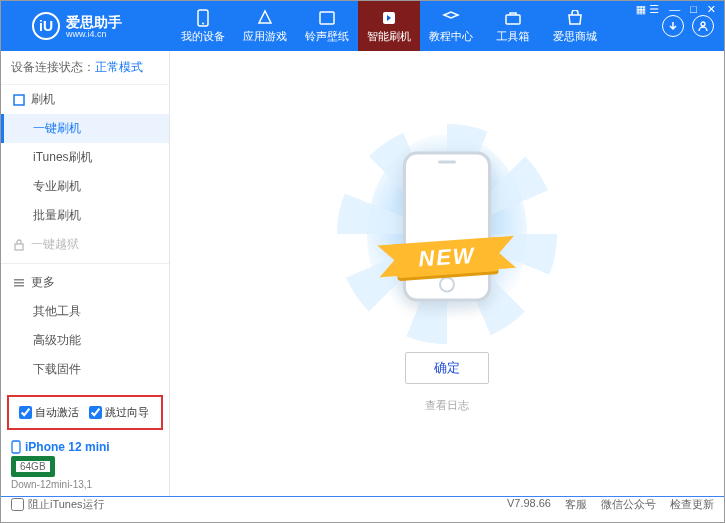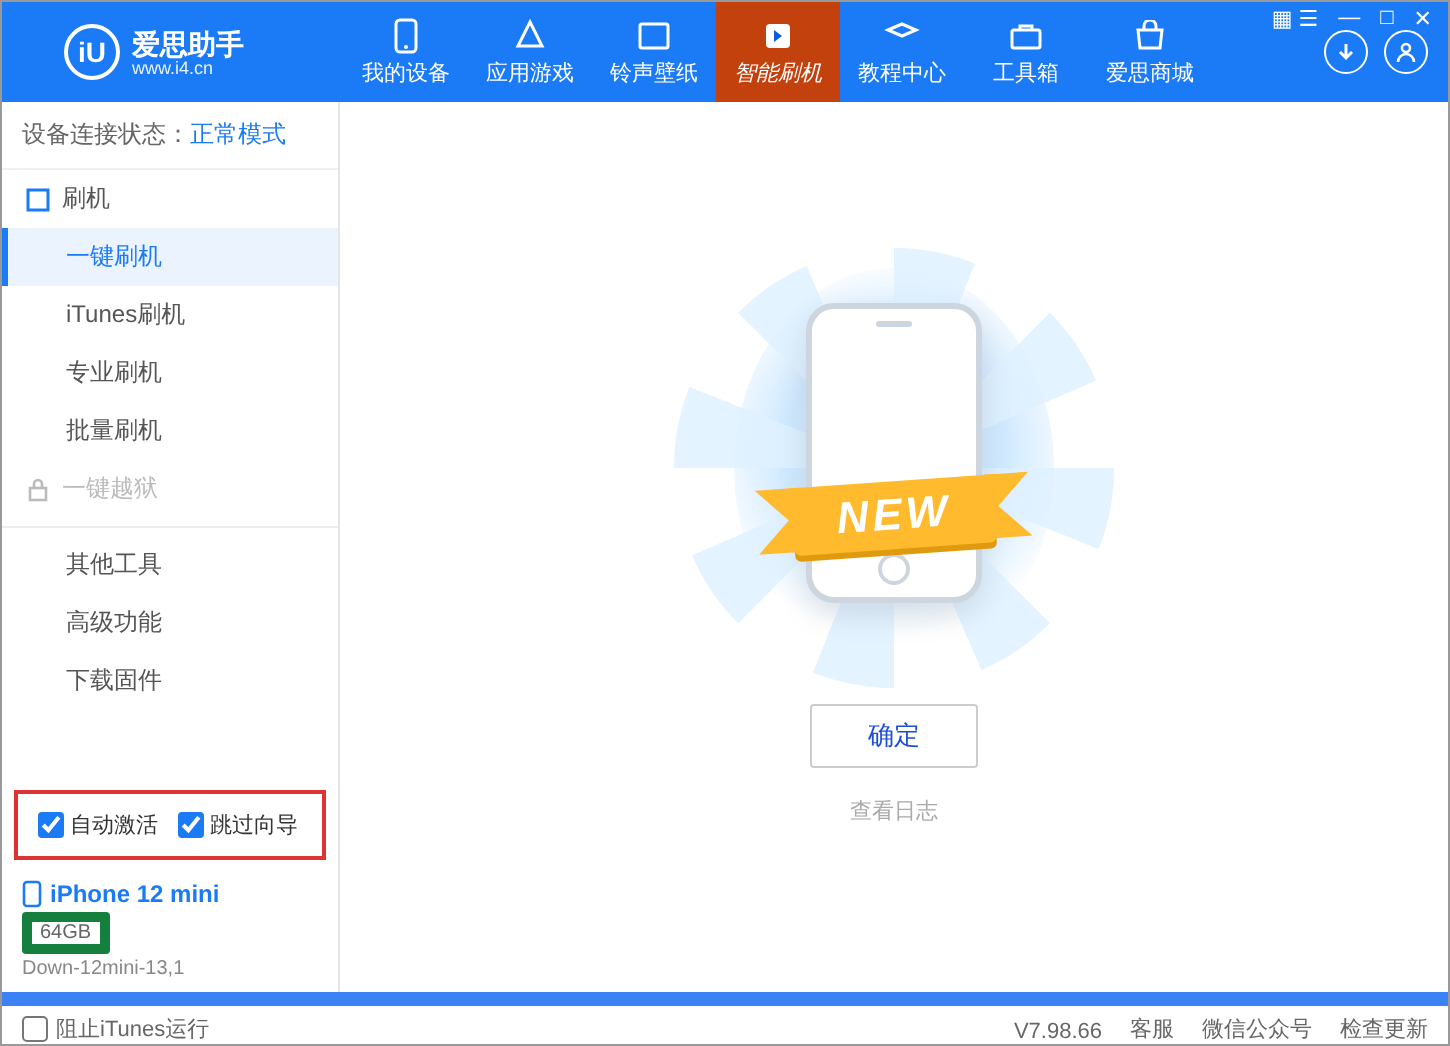--- a/index.html
+++ b/index.html
@@ -6,21 +6,21 @@
 body { background: #fff; }
 .window { width: 725px; height: 523px; border: 1px solid #999; display: flex; flex-direction: column; background: #fff; position: relative; }
 .titlebar { height: 50px; background: #1b7af5; display: flex; align-items: center; color: #fff; padding: 0 0 0 12px; }
 .logo-area { display: flex; align-items: flex-end; gap: 6px; width: 140px; margin-left: 19px; }
 .logo-circle { width: 28px; height: 28px; border: 2px solid #fff; border-radius: 50%; display: flex; align-items: center; justify-content: center; font-weight: bold; font-size: 14px; }
 .logo-text { display: flex; flex-direction: column; line-height: 1.1; }
 .logo-name { font-size: 14px; font-weight: bold; }
 .logo-url { font-size: 9px; opacity: 0.9; }
 .nav { display: flex; height: 100%; flex: 1; }
 .nav-item { width: 62px; display: flex; flex-direction: column; align-items: center; justify-content: center; gap: 2px; font-size: 11px; cursor: pointer; }
-.nav-item.active { background: #c2410c; font-style: italic; }
+.nav-item.active { background: #7f1d1d; }
 .nav-icon { width: 18px; height: 18px; display: flex; align-items: center; justify-content: center; }
 .title-right { display: flex; align-items: center; gap: 8px; padding-right: 10px; }
 .circle-btn { width: 22px; height: 22px; border: 1.5px solid #fff; border-radius: 50%; display: flex; align-items: center; justify-content: center; cursor: pointer; }
 .win-ctrls { position: absolute; top: 2px; right: 6px; display: flex; gap: 6px; color: #fff; font-size: 11px; }
 .win-ctrls span { cursor: pointer; padding: 0 2px; }
 .body-area { flex: 1; display: flex; min-height: 0; }
 .sidebar { width: 169px; border-right: 1px solid #e5e5e5; display: flex; flex-direction: column; font-size: 12px; }
 .status-line { padding: 8px 10px; color: #666; border-bottom: 1px solid #f0f0f0; }
 .status-mode { color: #1b7af5; }
 .side-head { display: flex; align-items: center; gap: 6px; padding: 6px 12px; color: #555; cursor: pointer; }
@@ -43,21 +43,21 @@
 .phone { position: absolute; left: 50%; top: 50%; width: 88px; height: 150px; background: #fff; border: 3px solid #cdd6df; border-radius: 14px; transform: translate(-50%, -55%); box-shadow: 0 6px 16px rgba(0,0,0,0.1); }
 .phone::before { content: ""; position: absolute; left: 50%; top: 6px; width: 18px; height: 3px; background: #cdd6df; border-radius: 2px; transform: translateX(-50%); }
 .phone::after { content: ""; position: absolute; left: 50%; bottom: 6px; width: 12px; height: 12px; border: 2px solid #cdd6df; border-radius: 50%; transform: translateX(-50%); }
 .ribbon { position: absolute; left: 50%; top: 55%; transform: translate(-50%, -10%) rotate(-4deg); background: #ffba2e; color: #fff; font-weight: 900; font-style: italic; font-size: 22px; letter-spacing: 2px; padding: 4px 22px; border-radius: 3px; box-shadow: 0 3px 0 #e09a10; }
 .ribbon::before, .ribbon::after { content: ""; position: absolute; top: 0; width: 0; height: 0; border: 16px solid #ffba2e; }
 .ribbon::before { left: -18px; border-left-color: transparent; border-right-width: 6px; }
 .ribbon::after { right: -18px; border-right-color: transparent; border-left-width: 6px; }
 .success-msg { font-size: 15px; color: #333; margin-bottom: 16px; }
 .ok-btn { padding: 6px 28px; border: 1px solid #ccc; background: #fff; font-size: 13px; color: #1d4ed8; cursor: pointer; border-radius: 2px; margin-bottom: 14px; }
 .log-link { font-size: 11px; color: #aaa; cursor: pointer; }
-.footer { height: 26px; border-top: 7px solid #3b82f6; display: flex; align-items: flex-end; font-size: 11px; color: #666; padding: 0 10px; gap: 14px; }
+.footer { height: 26px; border-top: 1px solid #3b82f6; display: flex; align-items: flex-start; font-size: 11px; color: #666; padding: 0 10px; gap: 14px; }
 .footer .spacer { flex: 1; }
 .footer label { display: flex; align-items: center; gap: 4px; cursor: pointer; }
 .footer a { color: #666; text-decoration: none; cursor: pointer; }
 svg { display: block; }
 </style>
 </head>
 <body>
 
 <div class="window">
 
@@ -173,20 +173,28 @@
       <div class="side-head" style="color:#bbb">
         <svg class="sq" viewBox="0 0 12 12">
             <rect x="2" y="5" width="8" height="6" fill="none" stroke="#bbb" stroke-width="1.3"></rect>
             <path d="M4 5 V3 a2 2 0 0 1 4 0 V5" fill="none" stroke="#bbb" stroke-width="1.3"></path>
           </svg>
         <span>一键越狱</span>
       </div>
 
       <div class="hr"></div>
 
+      <div class="side-head">
+        <svg class="sq" viewBox="0 0 12 12">
+            <rect x="1" y="2" width="10" height="1.5" fill="#888"></rect>
+            <rect x="1" y="5" width="10" height="1.5" fill="#888"></rect>
+            <rect x="1" y="8" width="10" height="1.5" fill="#888"></rect>
+          </svg>
+        <span>更多</span>
+      </div>
       <div class="side-item">其他工具</div>
       <div class="side-item">高级功能</div>
       <div class="side-item">下载固件</div>
 
       <div style="flex:1"></div>
 
       <div class="checkboxes">
         <label>
             <input type="checkbox" checked="" style="">
             <span>自动激活</span>

